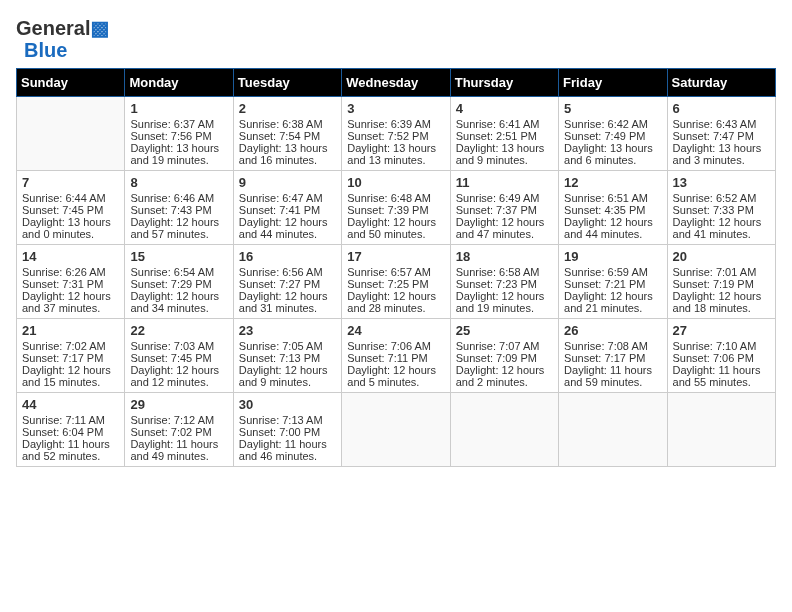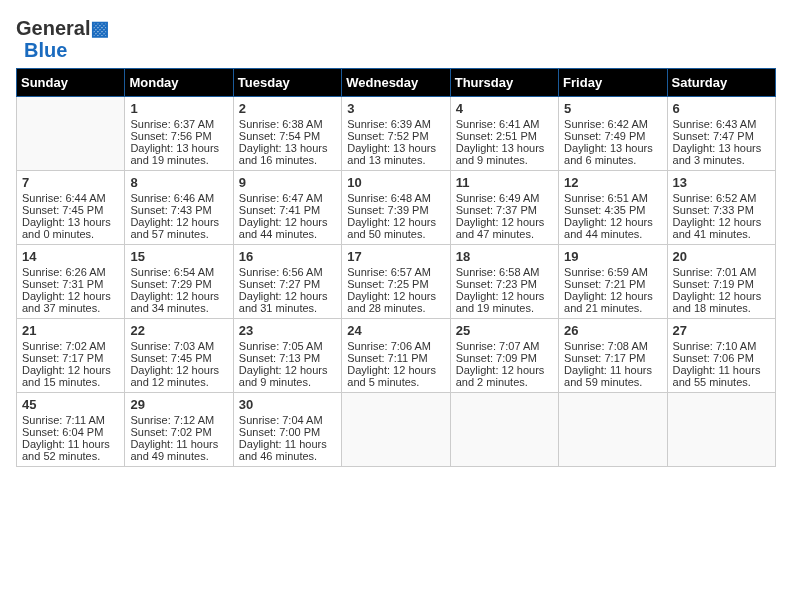--- a/index.html
+++ b/index.html
@@ -290,36 +290,36 @@
         <td>
           <span class="day-number">27</span>
           <div>Sunrise: 7:10 AM</div>
           <div>Sunset: 7:06 PM</div>
           <div>Daylight: 11 hours</div>
           <div>and 55 minutes.</div>
         </td>
       </tr>
       <tr>
         <td>
-          <span class="day-number">45</span>
+          <span class="day-number">44</span>
           <div>Sunrise: 7:11 AM</div>
           <div>Sunset: 6:04 PM</div>
           <div>Daylight: 11 hours</div>
           <div>and 52 minutes.</div>
         </td>
         <td>
           <span class="day-number">29</span>
           <div>Sunrise: 7:12 AM</div>
           <div>Sunset: 7:02 PM</div>
           <div>Daylight: 11 hours</div>
           <div>and 49 minutes.</div>
         </td>
         <td>
           <span class="day-number">30</span>
-          <div>Sunrise: 7:04 AM</div>
+          <div>Sunrise: 7:13 AM</div>
           <div>Sunset: 7:00 PM</div>
           <div>Daylight: 11 hours</div>
           <div>and 46 minutes.</div>
         </td>
         <td class="empty"></td>
         <td class="empty"></td>
         <td class="empty"></td>
         <td class="empty"></td>
       </tr>
     </tbody>

